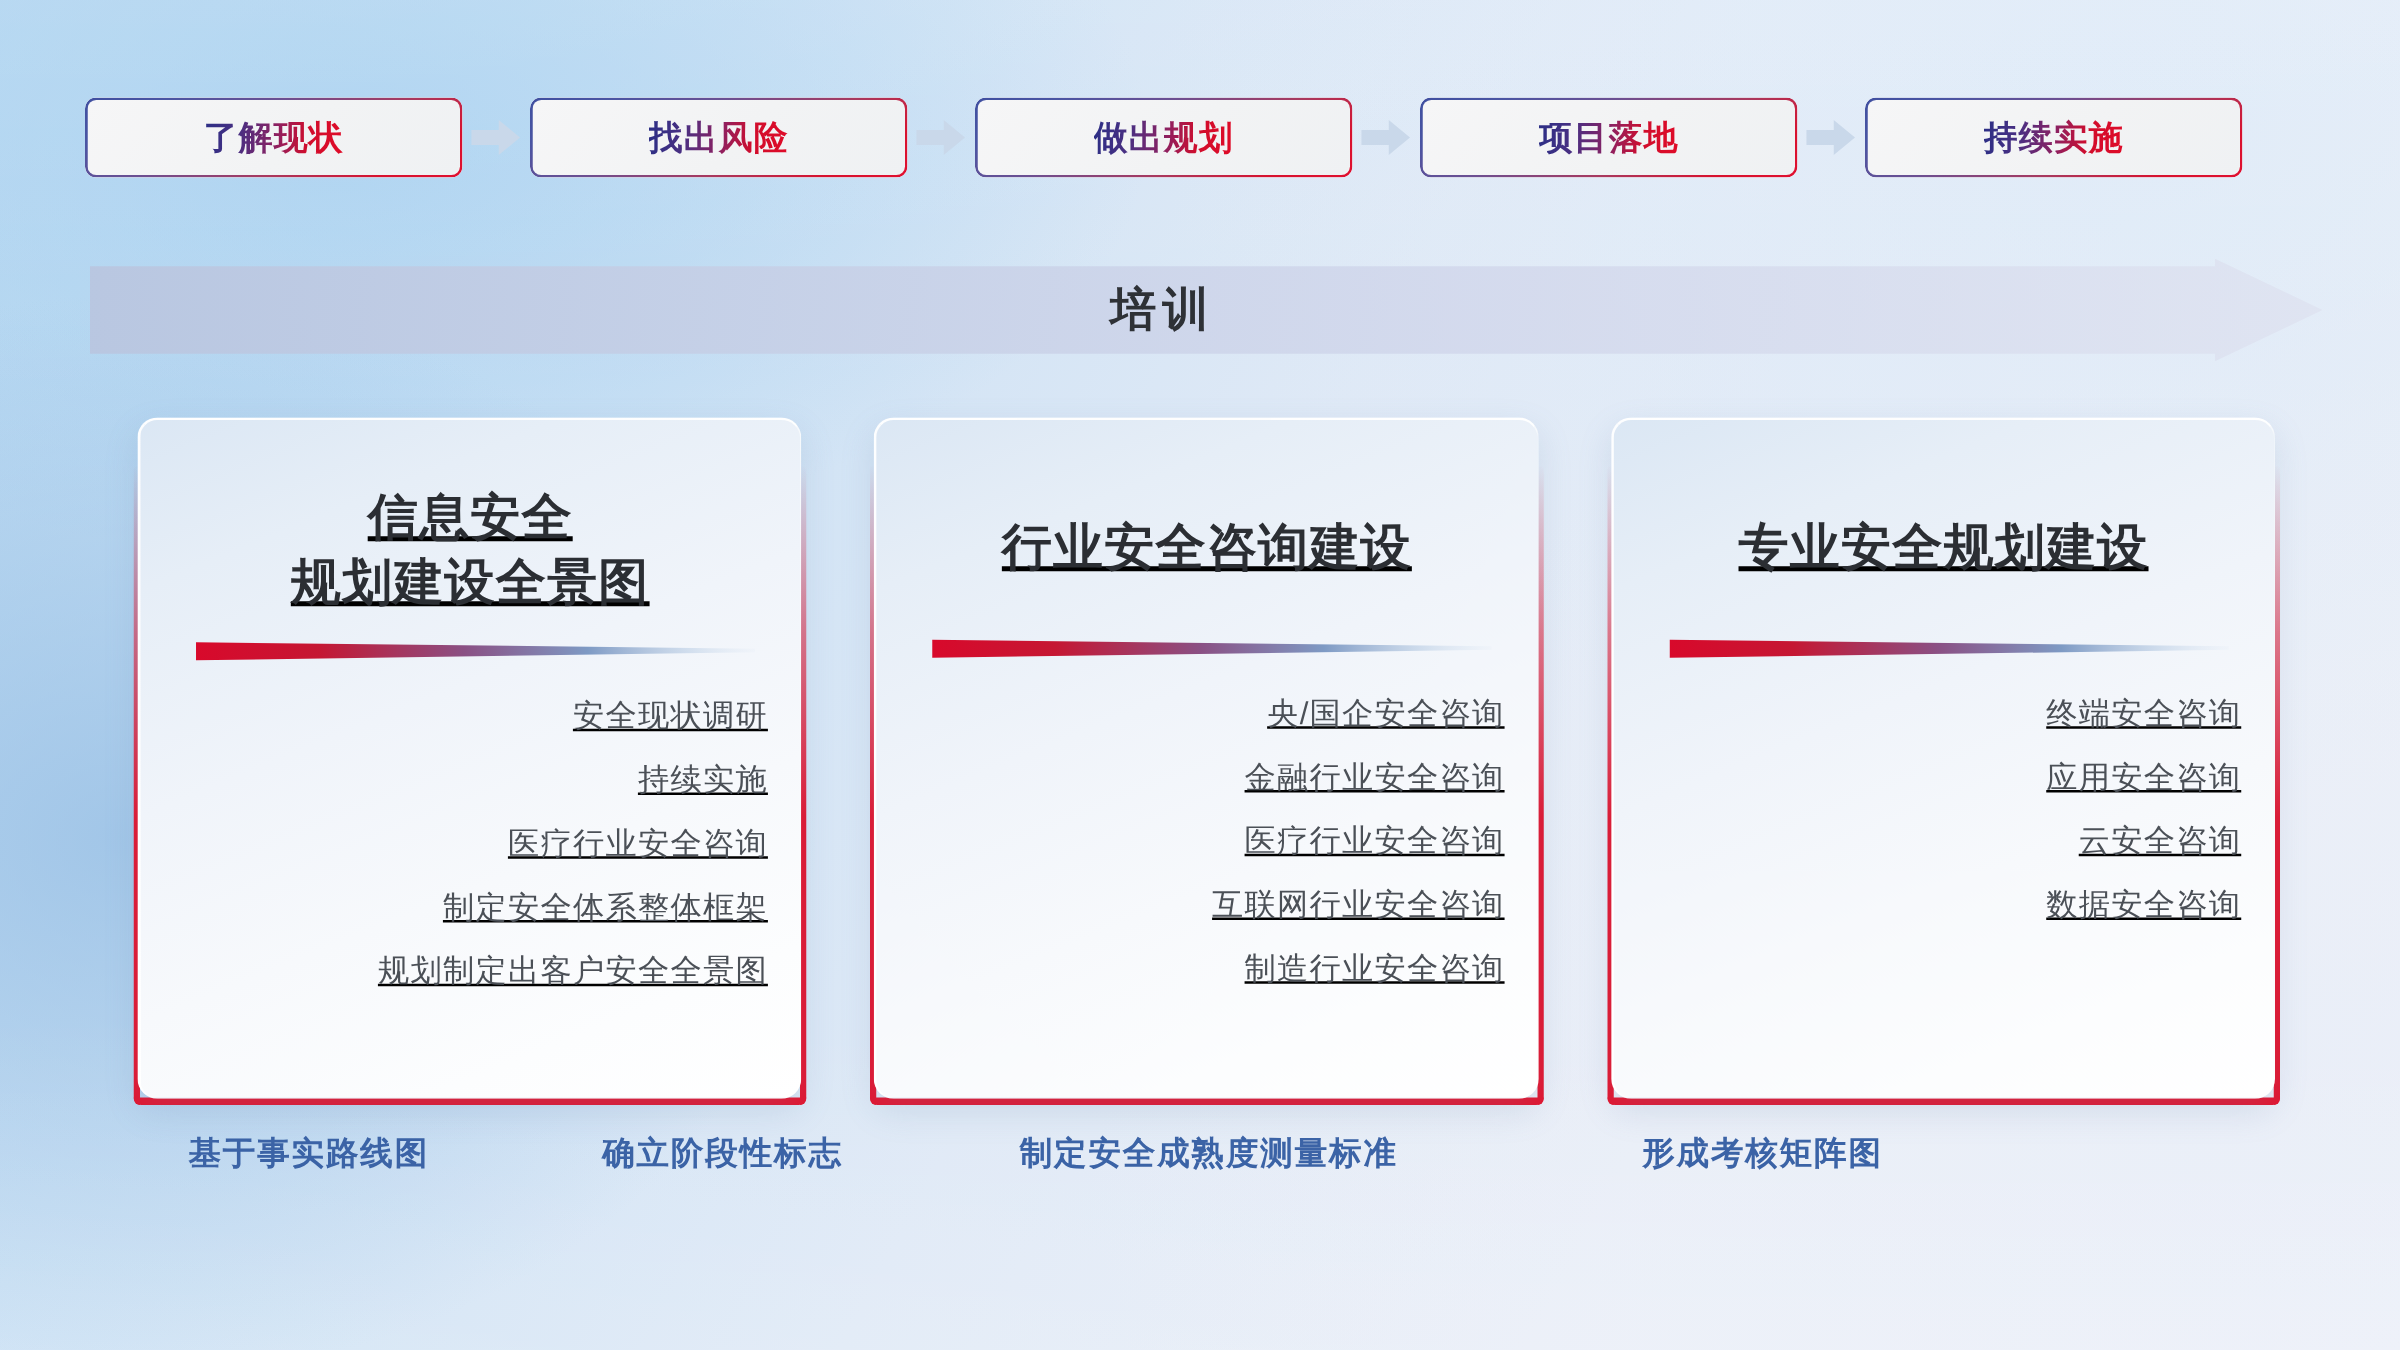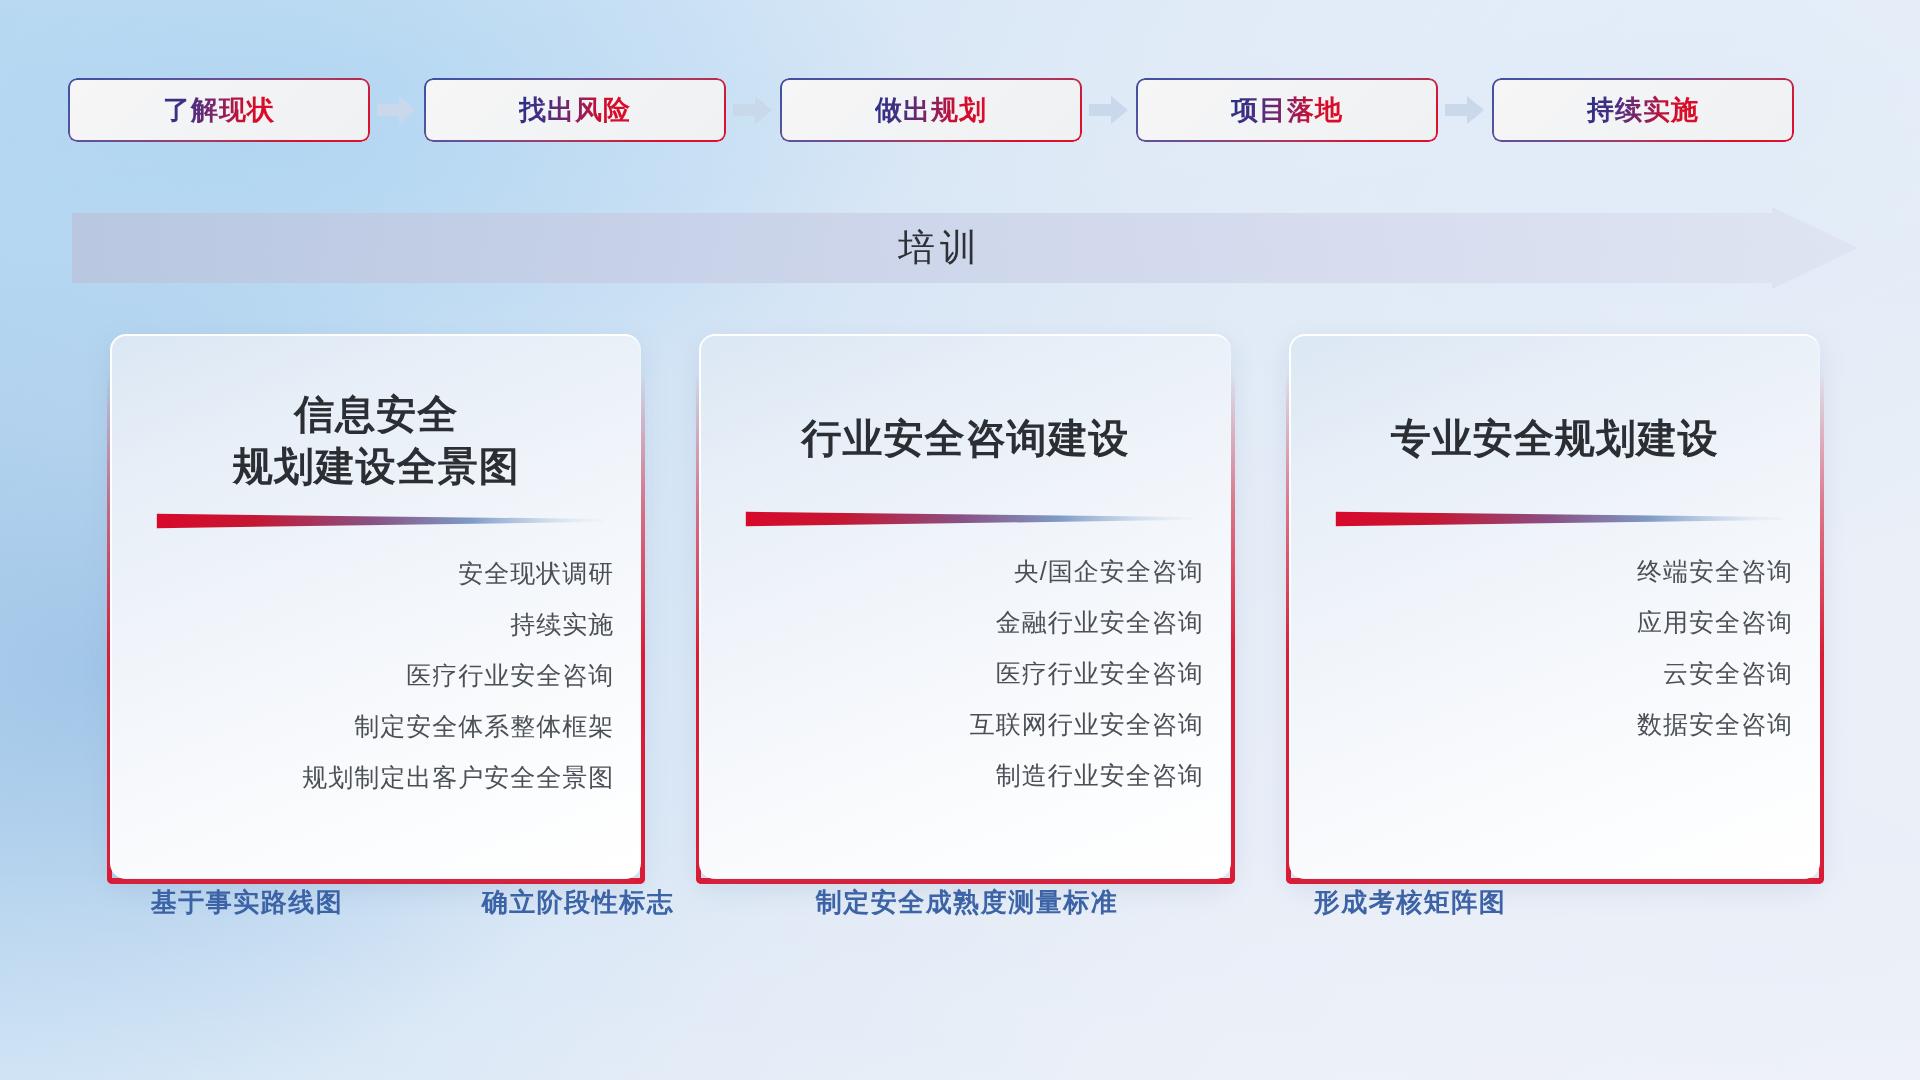--- a/index.html
+++ b/index.html
@@ -98,42 +98,43 @@
     top: 207px;
     left: 72px;
     width: 1786px;
     height: 82px;
     z-index: 2;
   }
   .banner svg { display: block; width: 100%; height: 100%; }
   .banner-title {
     position: absolute;
     top: 0;
-    left: 18px;
+    left: 8px;
     width: 1700px;
     height: 82px;
     display: flex;
     align-items: center;
     justify-content: center;
     font-size: 37px;
-    font-weight: 400;
+    font-weight: 700;
     color: #2e3136;
     letter-spacing: 5px;
   }
 
   
   .cards {
     position: absolute;
     top: 334px;
     left: 110px;
     width: 1710px;
     height: 545px;
     display: flex;
     gap: 58px;
     z-index: 3;
+    text-decoration: underline;
   }
   .card {
     position: relative;
     flex: 1 1 0;
     border-radius: 16px;
     box-sizing: border-box;
     padding: 48px 26px 30px;
     background: linear-gradient(158deg, #dbe7f4 0%, #e6eef7 18%, #f0f4fa 42%, #f7f9fc 64%, #fcfdfe 84%, #ffffff 100%);
     border-top: 2px solid rgba(255,255,255,0.95);
     border-left: 2px solid rgba(255,255,255,0.9);
@@ -205,21 +206,21 @@
     font-size: 25px;
     line-height: 1.0;
     color: #4b5057;
     letter-spacing: 1px;
     padding: 13px 0;
   }
 
   
   .footers {
     position: absolute;
-    top: 885px;
+    top: 905px;
     left: 0;
     width: 1920px;
     height: 48px;
     z-index: 4;
     text-align: right;
   }
   .footer-label {
     position: absolute;
     font-size: 26px;
     font-weight: 700;

